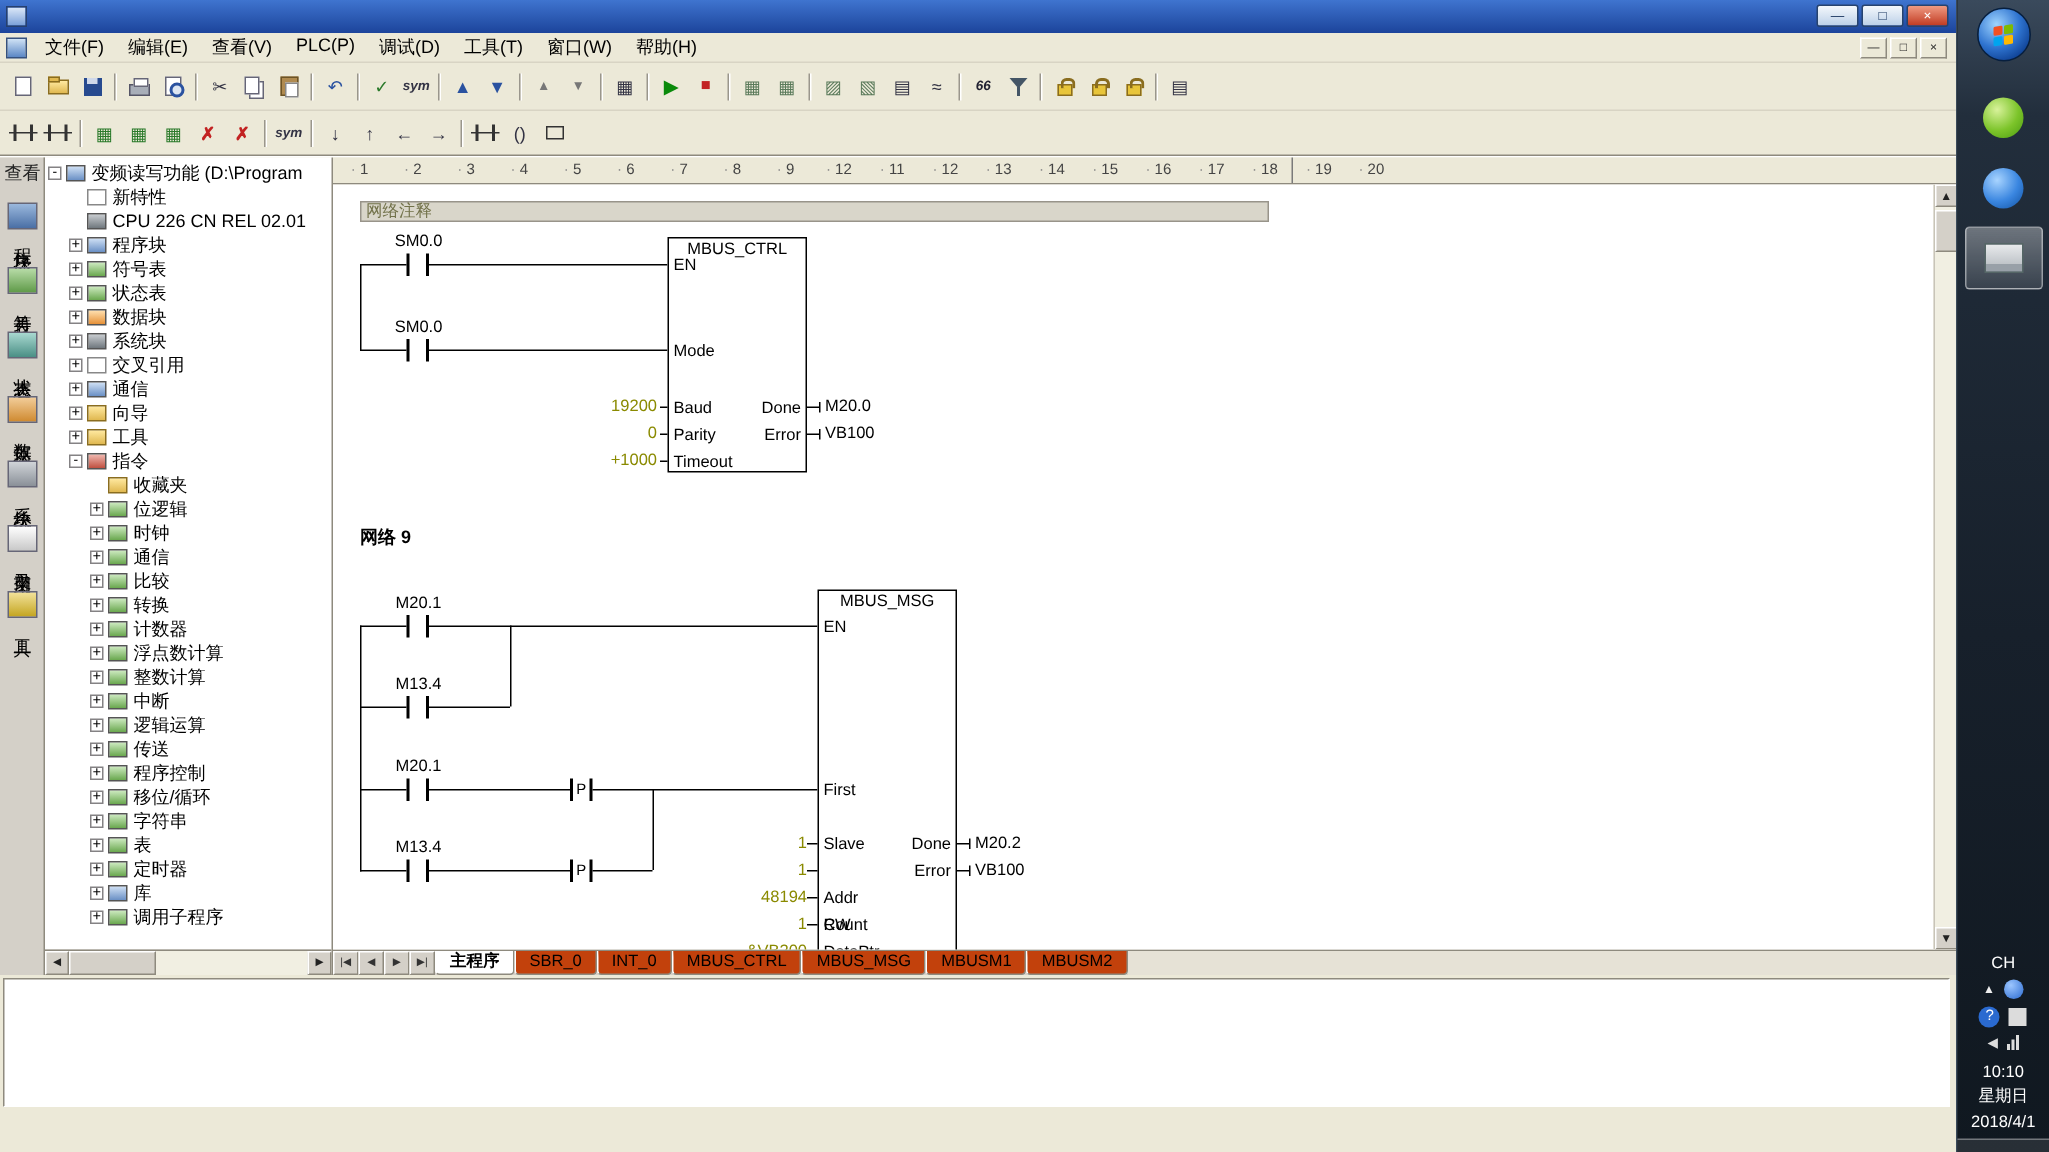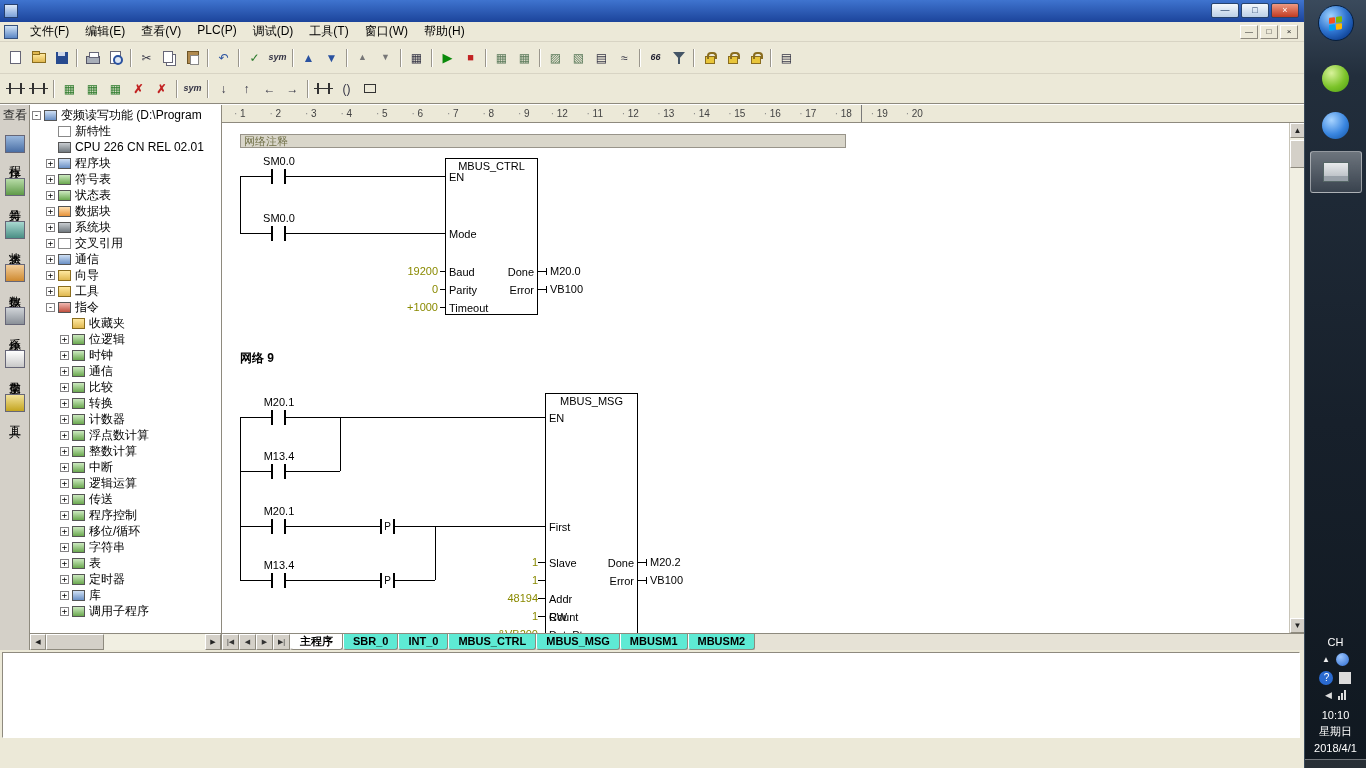--- a/index.html
+++ b/index.html
@@ -103,21 +103,21 @@
   .pin-l { position:absolute; left:3px; line-height:13px; }
   .pin-r { position:absolute; right:3px; line-height:13px; }
   .pval { position:absolute; width:64px; text-align:right; font-size:11px; color:#8a8a00; }
   .pout { position:absolute; font-size:11px; color:#000; }
   .vscroll { position:absolute; right:0; top:0; bottom:0; width:15px; background:#F1EFE2; border-left:1px solid #c8c4b8; }
   .sbtn { position:absolute; left:0; width:15px; height:15px; background:#D4D0C8; border:1px solid; border-color:#fff #8e8a7e #8e8a7e #fff; font-size:8px; line-height:13px; text-align:center; color:#222; }
   .vthumb { position:absolute; left:0; top:17px; width:15px; height:28px; background:#D4D0C8; border:1px solid; border-color:#fff #8e8a7e #8e8a7e #fff; }
 
   .tabrow { height:17px; background:#D4D0C8; border-top:1px solid #8e8a7e; display:flex; align-items:flex-start; }
   .tnav { width:17px; height:16px; background:#D4D0C8; border:1px solid; border-color:#fff #8e8a7e #8e8a7e #fff; font-size:7px; line-height:14px; text-align:center; color:#333; flex:none; }
-  .tab { height:16px; padding:0 9px; font-size:11px; line-height:15px; background:#5eead4; border-left:1px solid #fff; border-right:1px solid #8e8a7e; border-bottom:1px solid #8e8a7e; border-radius:0 0 3px 3px; flex:none; color:#000;font-weight:bold; }
+  .tab { height:16px; padding:0 9px; font-size:11px; line-height:15px; background:#c2410c; border-left:1px solid #fff; border-right:1px solid #8e8a7e; border-bottom:1px solid #8e8a7e; border-radius:0 0 3px 3px; flex:none; color:#000; }
   .tab.active { background:#fff; font-weight:bold; }
   .tabfill { flex:1; height:16px; background:#E6E2D6; }
 
   .bottompane { height:97px; position:relative; background:#ECE9D8; }
   .output { position:absolute; left:2px; top:2px; width:1298px; height:86px; background:#fff; border:1px solid; border-color:#8e8a7e #fff #fff #8e8a7e; }
 
   .statusbar { height:21px; background:#ECE9D8; display:flex; align-items:center; padding:0 2px; font-size:12px; }
   .scell { border:1px solid; border-color:#9a968c #fff #fff #9a968c; height:17px; line-height:15px; padding:0 6px; margin-left:3px; color:#000; }
   .sb-ready { flex:1; margin-left:0; }
   .sb-c1 { width:84px; } .sb-c2 { width:112px; } .sb-c3 { width:50px; }

